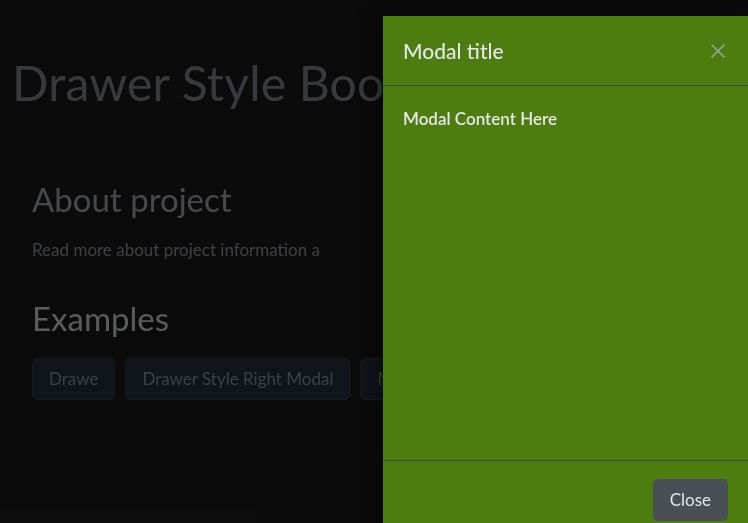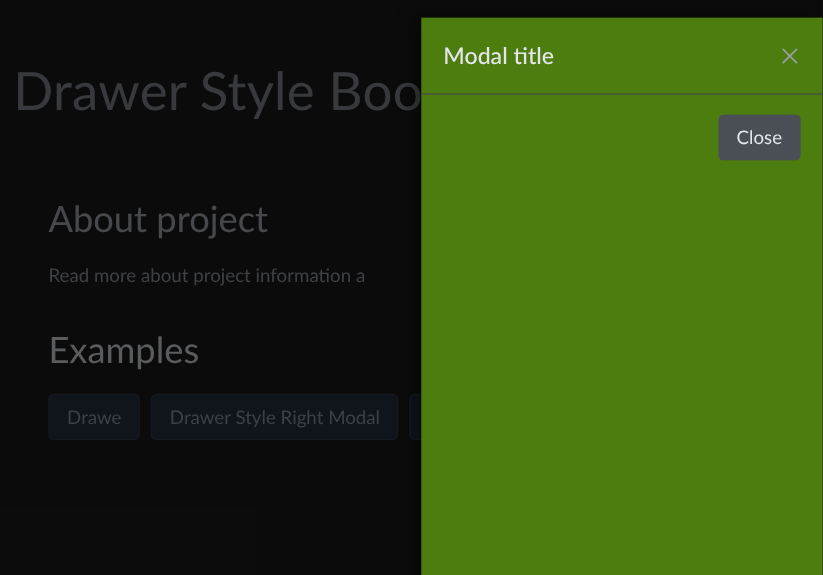--- a/index.html
+++ b/index.html
@@ -14,21 +14,21 @@
     padding: 0 0 0 0;
   }
   .page-title {
     font-size: 48px;
     font-weight: 400;
     color: #7a7f86;
     padding: 54px 0 0 12px;
     letter-spacing: 0.2px;
   }
   .section {
-    padding: 0 0 0 44px;
+    padding: 0 0 0 32px;
   }
   .about-heading {
     font-size: 33px;
     font-weight: 400;
     color: #9ba0a7;
     margin-top: 68px;
   }
   .about-sub {
     font-size: 17px;
     color: #8a8f96;
@@ -150,16 +150,19 @@
 <div class="drawer">
   <div class="drawer-header">
     <div class="drawer-title">Modal title</div>
     <div class="close-icon">
       <svg viewBox="0 0 16 16" fill="none" stroke="currentColor" stroke-width="1.6" stroke-linecap="round">
         <line x1="2" y1="2" x2="14" y2="14"></line>
         <line x1="14" y1="2" x2="2" y2="14"></line>
       </svg>
     </div>
   </div>
+  <div class="drawer-body">
+    <span>Modal Content Here</span>
+  </div>
   <div class="drawer-footer">
     <button class="btn btn-secondary">Close</button>
   </div>
 </div>
 
 </body></html>

